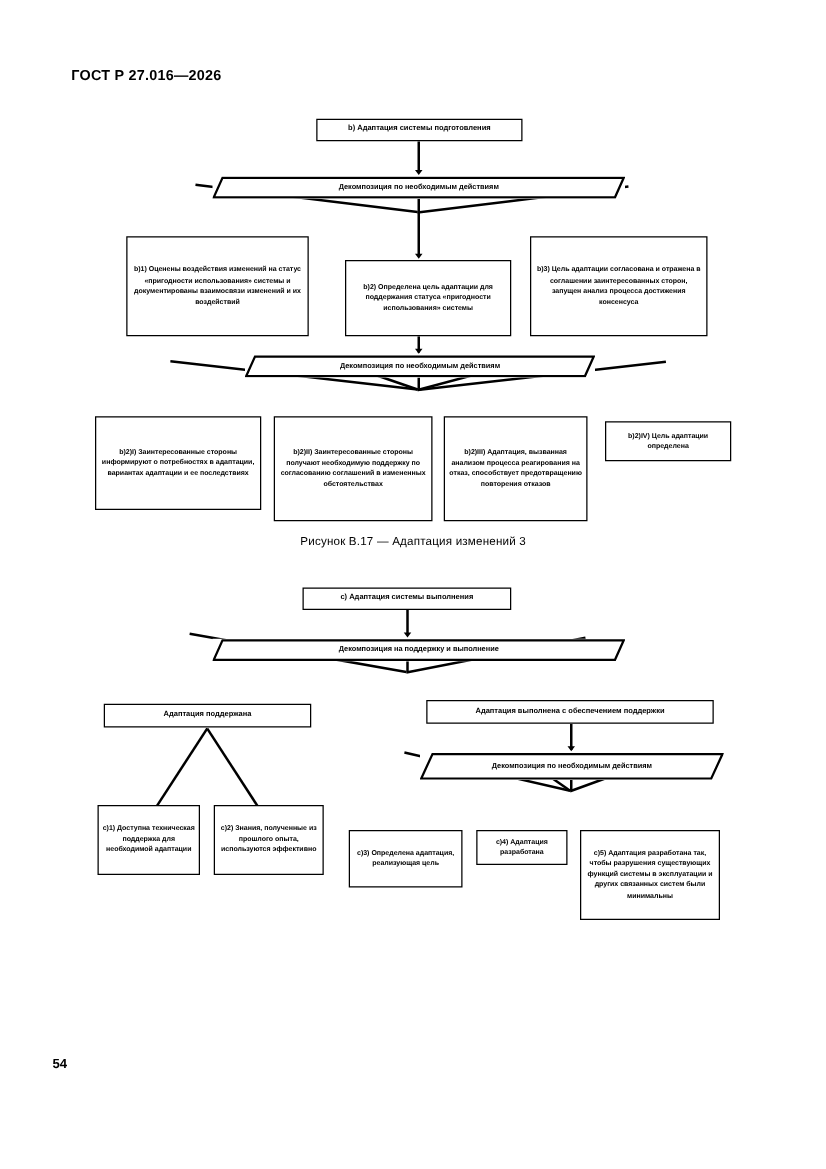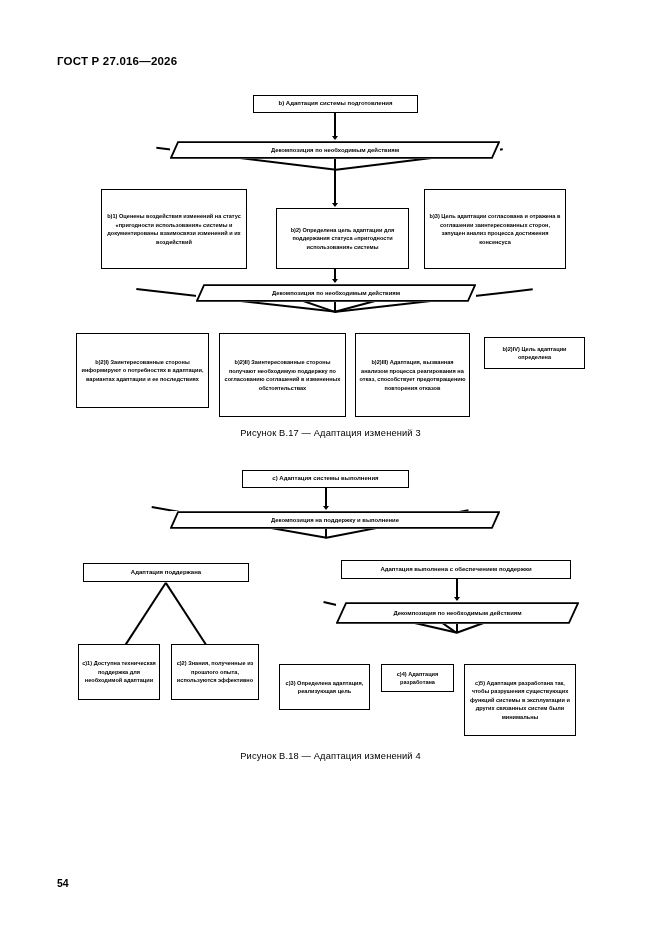--- a/index.html
+++ b/index.html
@@ -25,25 +25,24 @@
     position: absolute;
     left: 57px;
     top: 55px;
     font-size: 11.5px;
     font-weight: bold;
     letter-spacing: 0.2px;
     white-space: nowrap;
   }
   .page-number {
     position: absolute;
-    left: 57px;
+    left: 42px;
     top: 845px;
     font-size: 10.5px;
     font-weight: bold;
-    margin-top: 32px;
   }
   .caption {
     position: absolute;
     width: 661px;
     left: 0;
     text-align: center;
     font-size: 9.3px;
     letter-spacing: 0.15px;
   }
   #caption-b17 { top: 428px; }
@@ -231,17 +230,16 @@
   <div class="node" style="left:279px; top:664px; width:91px; height:46px;">
     <span class="txt">c)3) Определена адаптация, реализующая цель</span>
   </div>
   <div class="node" style="left:381px; top:664px; width:73px; height:28px;">
     <span class="txt">c)4) Адаптация разработана</span>
   </div>
   <div class="node" style="left:464px; top:664px; width:112px; height:72px;">
     <span class="txt">c)5) Адаптация разработана так, чтобы разрушения существующих функций системы в эксплуатации и других связанных систем были минимальны</span>
   </div>
 
-  <div class="caption" id="caption-b18">Рисунок В.18 — Адаптация изменений 4</div>
 
   <div class="page-number">54</div>
 
 </div>
 
 </body></html>

